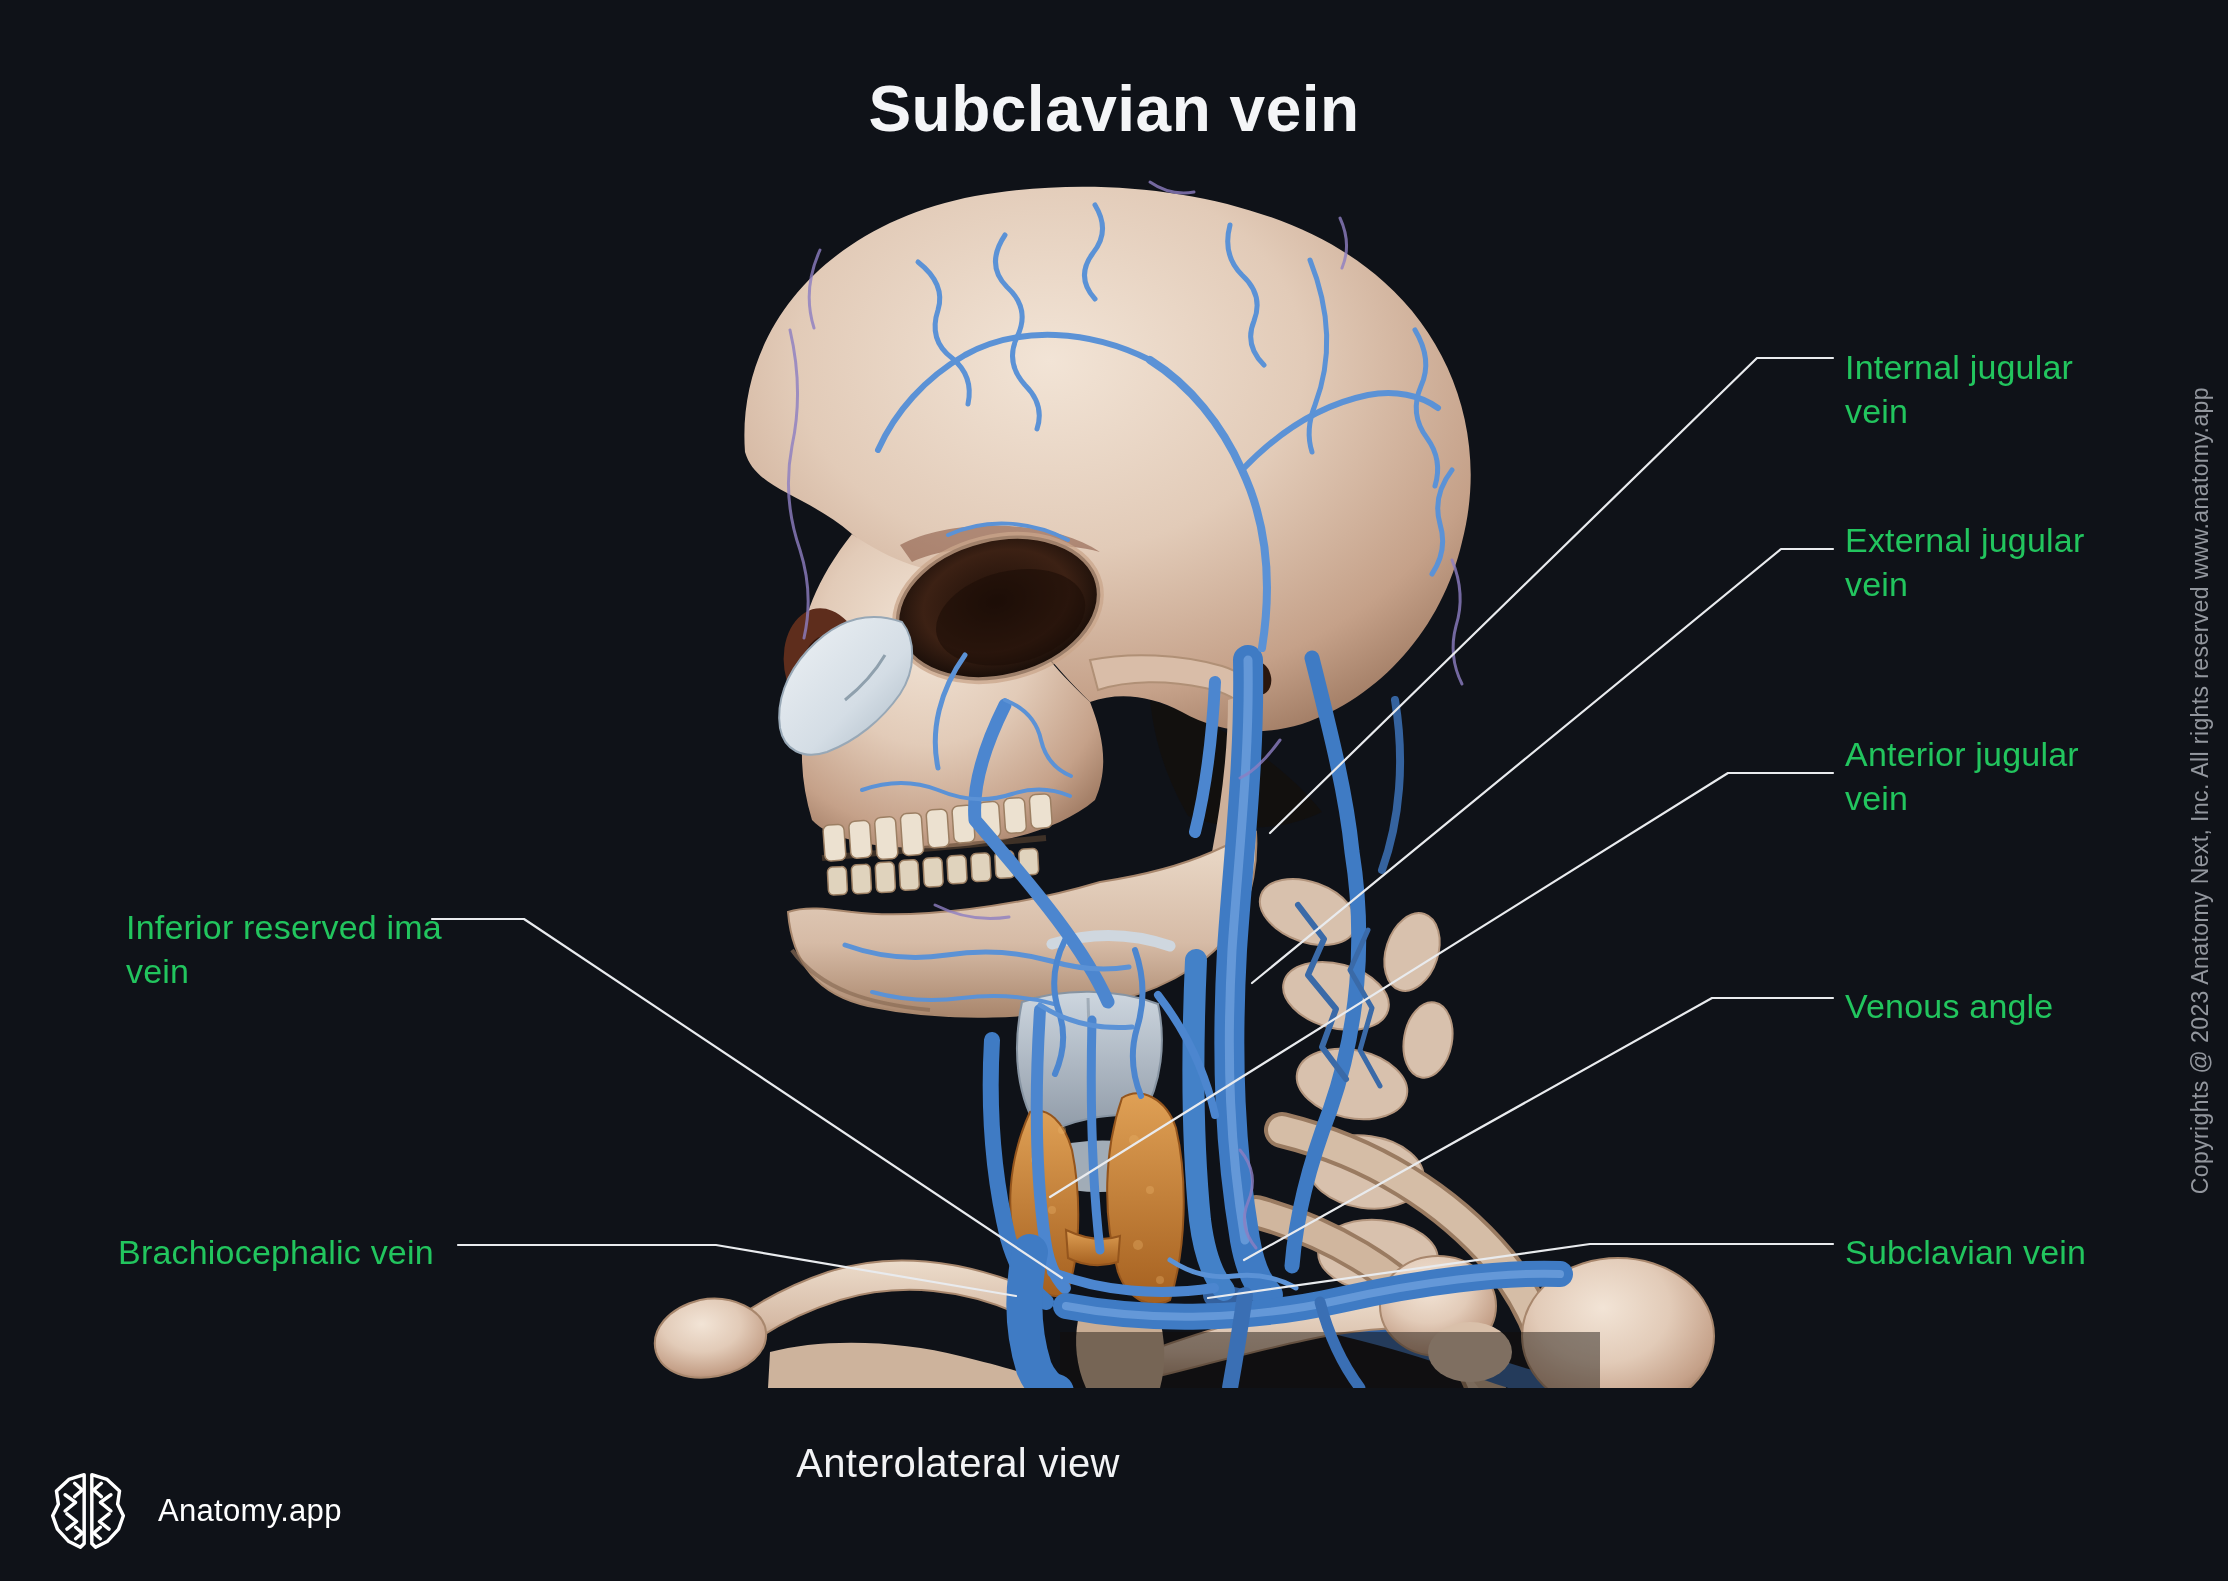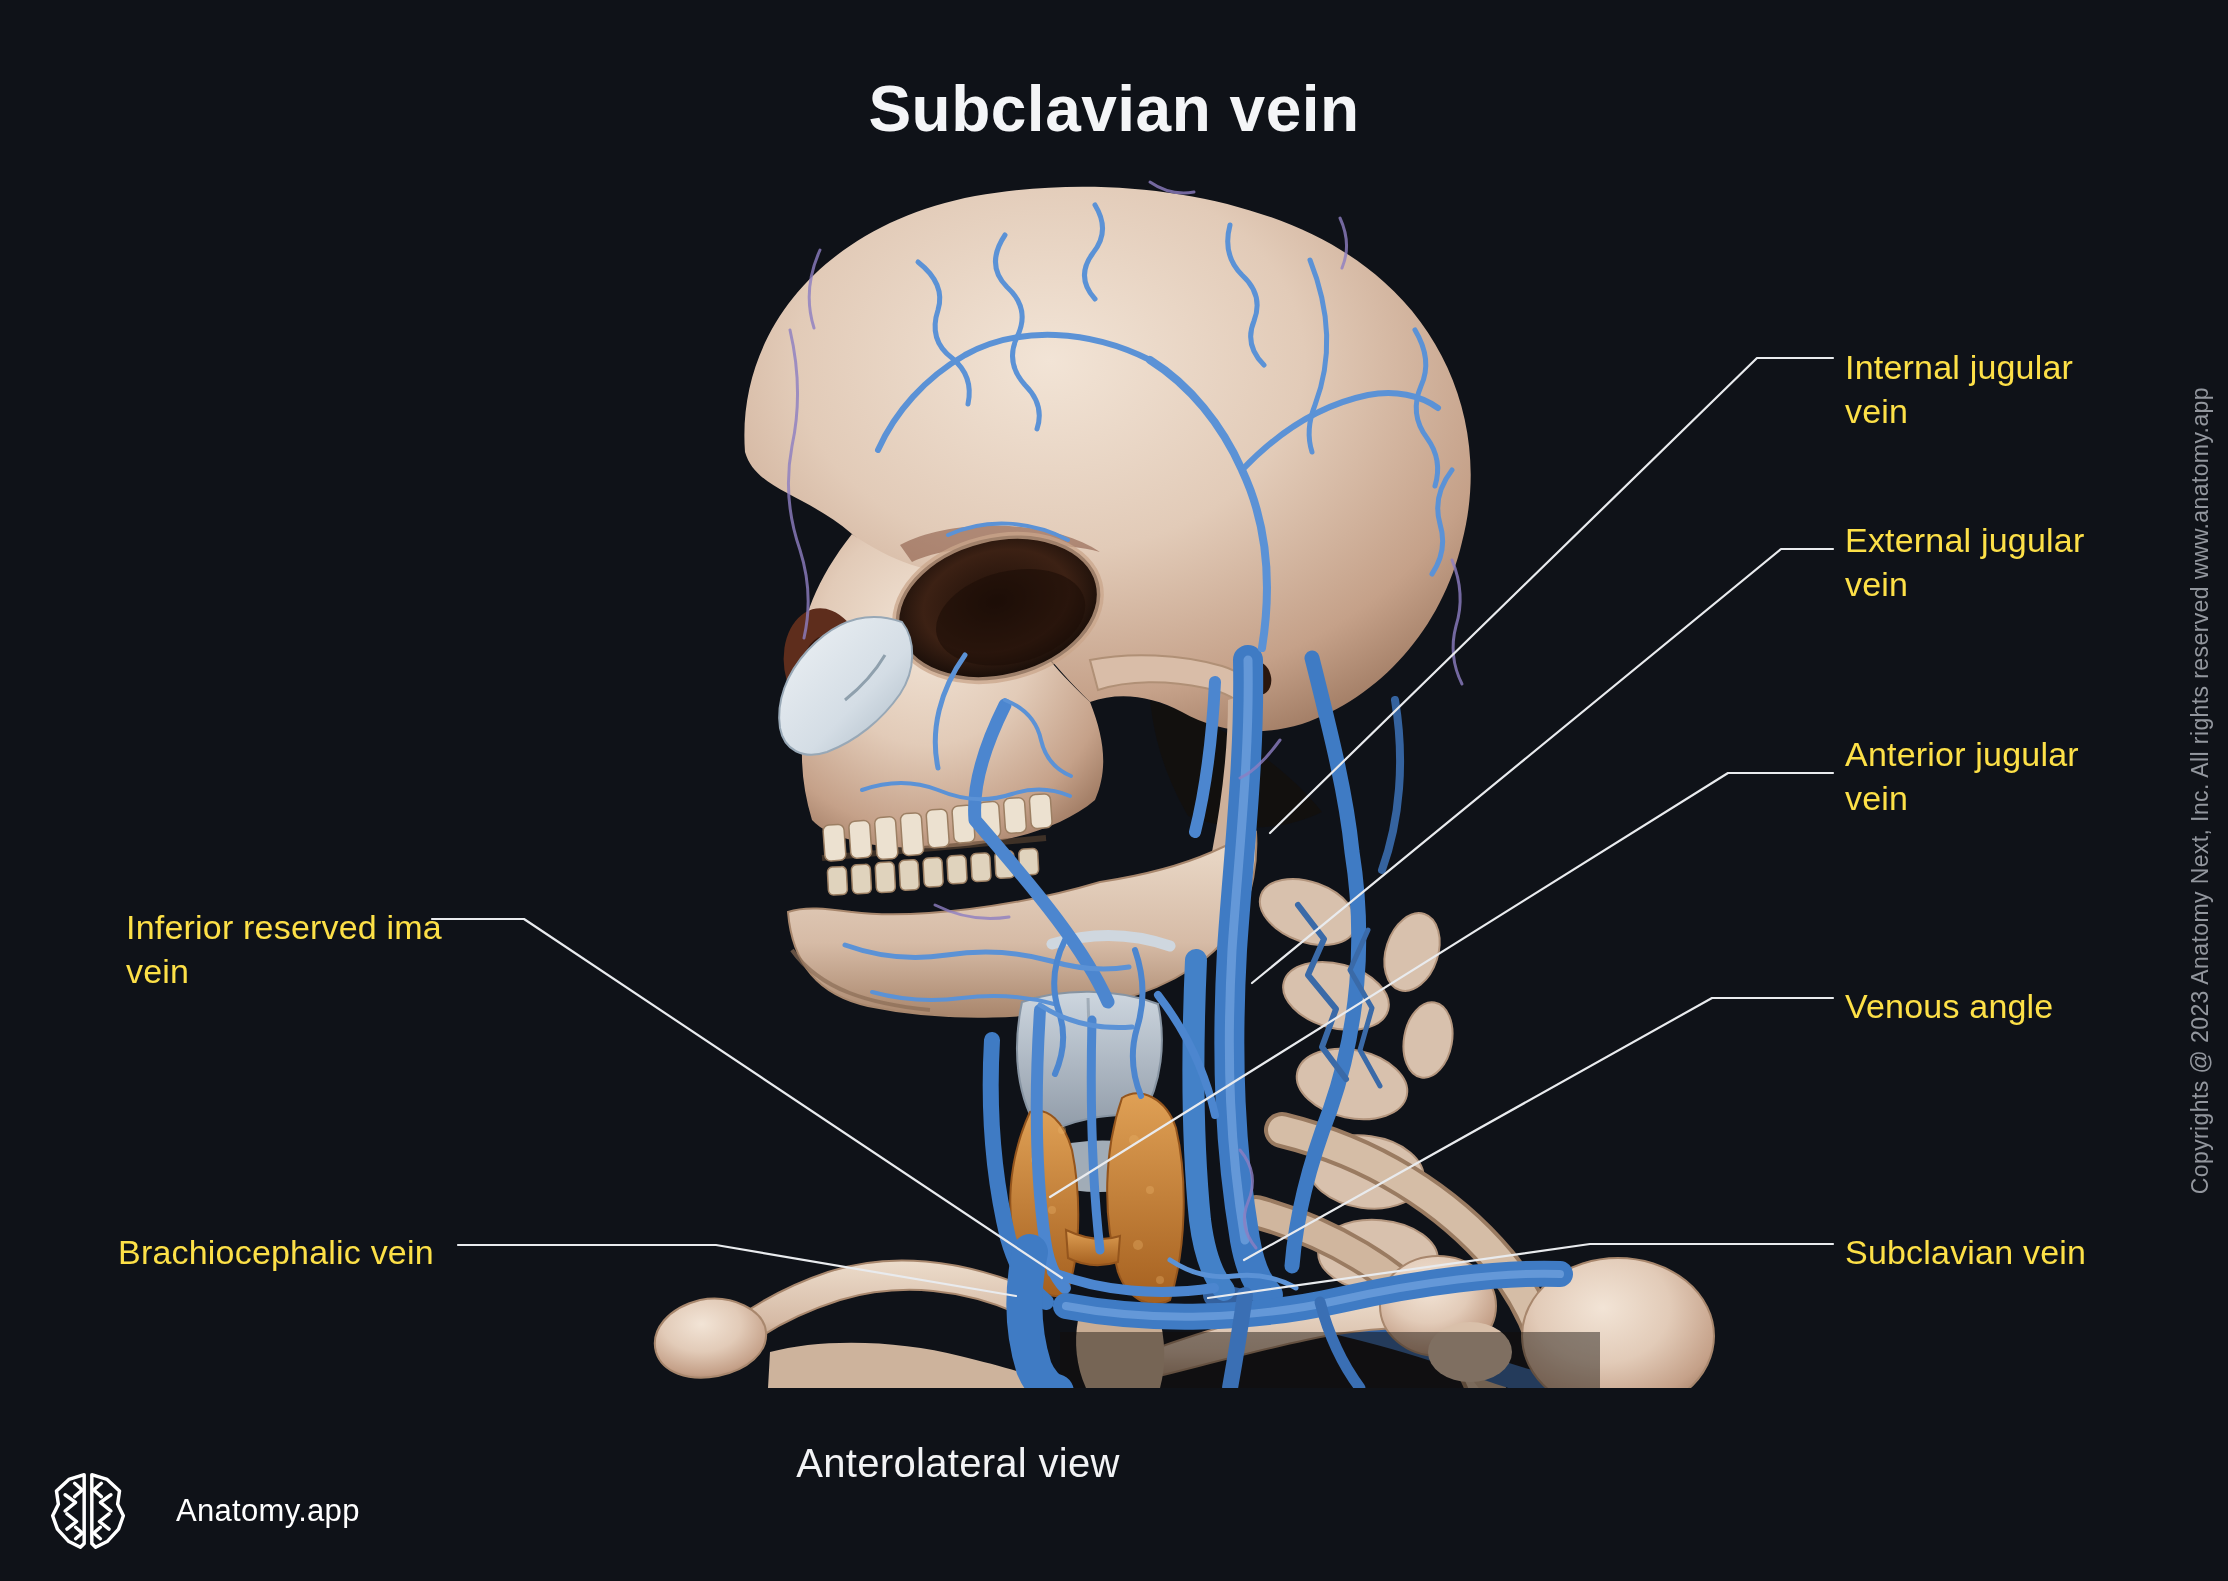--- a/index.html
+++ b/index.html
@@ -3,30 +3,30 @@
 <meta charset="utf-8">
 <style>
   html,body{margin:0;padding:0;background:#0f1218;}
   body{width:2228px;height:1581px;position:relative;overflow:hidden;
        font-family:"Liberation Sans",sans-serif;-webkit-font-smoothing:antialiased;}
   .canvas{position:absolute;inset:0;padding-left:20px;}
   .page-title{position:absolute;left:0;top:72px;width:2228px;text-align:center;
       color:#f4f5f7;font-size:64px;font-weight:600;letter-spacing:.5px;}
   .view-caption{position:absolute;left:0;top:1441px;width:1916px;text-align:center;
       color:#f2f3f5;font-size:40px;font-weight:500;letter-spacing:.3px;}
-  .anno-label{position:absolute;color:#fde047;font-size:34px;font-weight:500;
+  .anno-label{position:absolute;color:#22c55e;font-size:34px;font-weight:500;
       line-height:44px;letter-spacing:.2px;white-space:pre-line;}
   .illustration{position:absolute;left:620px;top:150px;width:1150px;height:1250px;margin:0;}
   .leaders{position:absolute;left:0;top:0;width:2228px;height:1581px;pointer-events:none;}
   .leaders polyline{fill:none;stroke:#e9ebee;stroke-width:2.2;stroke-linejoin:round;stroke-linecap:round;}
   .copyright-wrap{position:absolute;right:14px;top:0;height:1581px;display:flex;
       align-items:center;justify-content:center;}
   .copyright{writing-mode:vertical-rl;transform:rotate(180deg);color:#93979e;
       font-size:23px;font-weight:400;letter-spacing:.4px;}
-  .brand{position:absolute;left:44px;top:1468px;display:flex;align-items:center;gap:44px;}
+  .brand{position:absolute;left:44px;top:1468px;display:flex;align-items:center;gap:26px;}
   .brand-name{color:#ffffff;font-size:31px;font-weight:500;letter-spacing:.3px;}
   svg{display:block;}
 </style>
 </head>
 <body>
 
 <div class="canvas">
 
   <div class="page-title">Subclavian vein</div>
 

